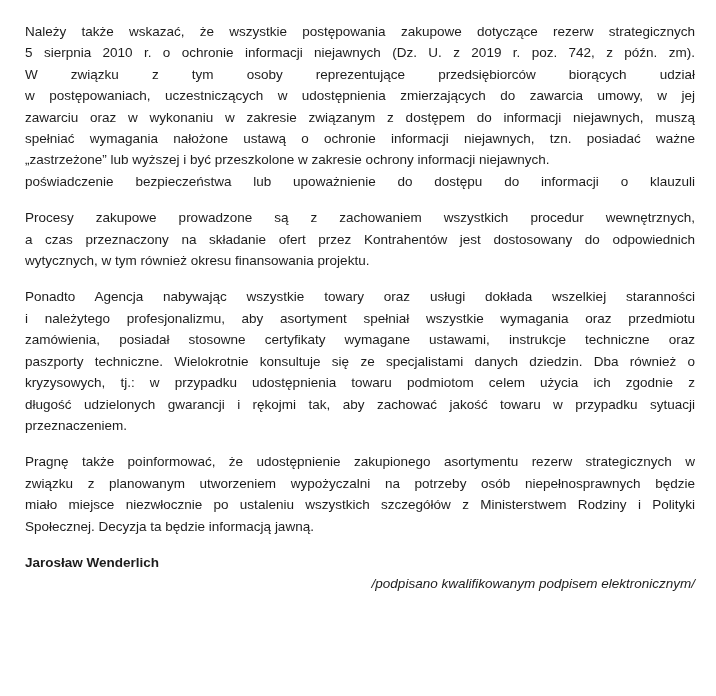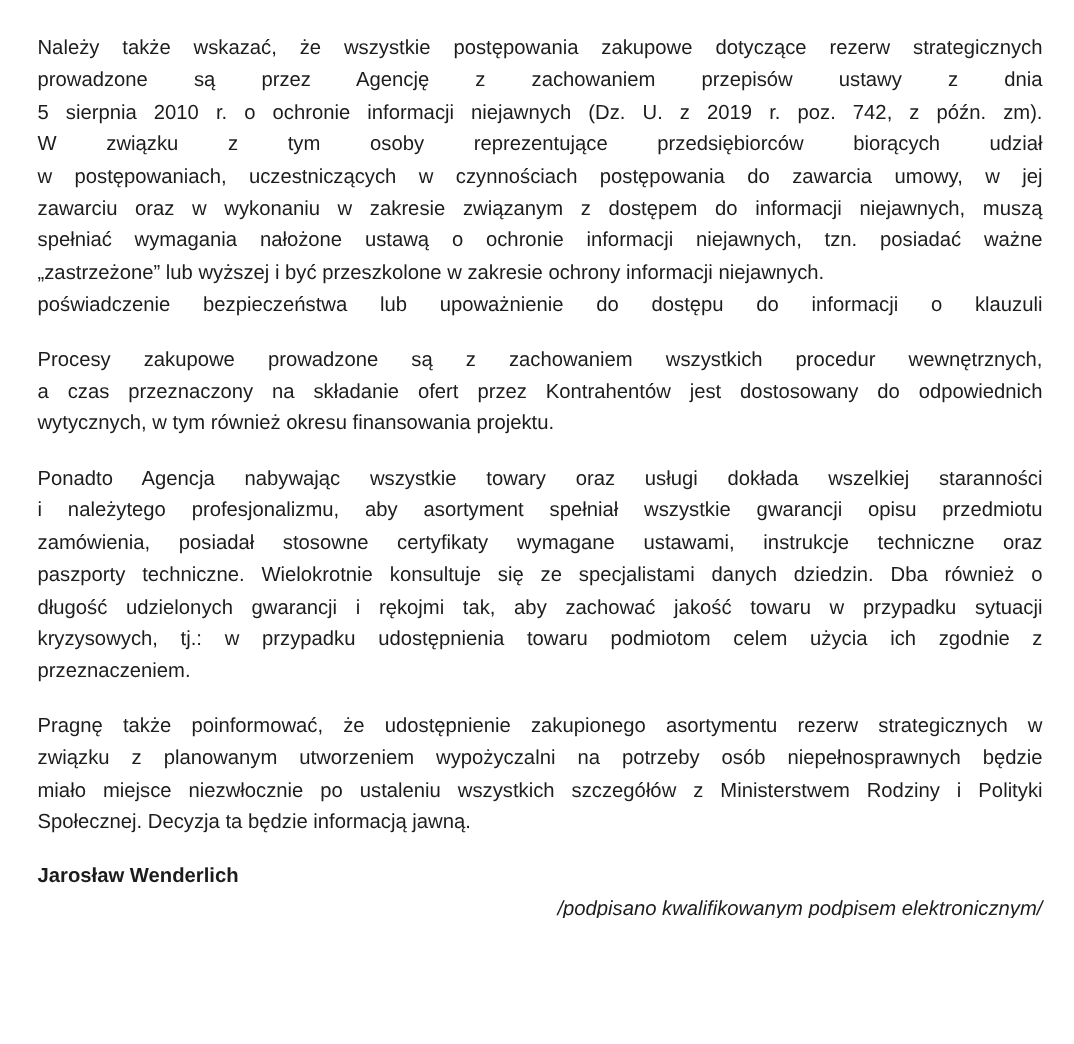--- a/index.html
+++ b/index.html
@@ -48,41 +48,40 @@
     text-align: right;
   }
 </style>
 </head>
 <body>
 
 <main class="page">
   <section>
       <div class="paragraph">
         <div class="line">Należy także wskazać, że wszystkie postępowania zakupowe dotyczące rezerw strategicznych</div>
-        <div class="line">prowadzone są przez Agencję z zachowaniem przepisów ustawy z dnia</div>
         <div class="line">5 sierpnia 2010 r. o ochronie informacji niejawnych (Dz. U. z 2019 r. poz. 742, z późn. zm).</div>
         <div class="line">W związku z tym osoby reprezentujące przedsiębiorców biorących udział</div>
-        <div class="line">w postępowaniach, uczestniczących w czynnościach postępowania do zawarcia umowy, w jej</div>
+        <div class="line">w postępowaniach, uczestniczących w udostępnienia zmierzających do zawarcia umowy, w jej</div>
         <div class="line">zawarciu oraz w wykonaniu w zakresie związanym z dostępem do informacji niejawnych, muszą</div>
         <div class="line">spełniać wymagania nałożone ustawą o ochronie informacji niejawnych, tzn. posiadać ważne</div>
         <div class="line last">„zastrzeżone” lub wyższej i być przeszkolone w zakresie ochrony informacji niejawnych.</div>
         <div class="line">poświadczenie bezpieczeństwa lub upoważnienie do dostępu do informacji o klauzuli</div>
       </div>
       <div class="paragraph">
         <div class="line">Procesy zakupowe prowadzone są z zachowaniem wszystkich procedur wewnętrznych,</div>
         <div class="line">a czas przeznaczony na składanie ofert przez Kontrahentów jest dostosowany do odpowiednich</div>
         <div class="line last">wytycznych, w tym również okresu finansowania projektu.</div>
       </div>
       <div class="paragraph">
         <div class="line">Ponadto Agencja nabywając wszystkie towary oraz usługi dokłada wszelkiej staranności</div>
-        <div class="line">i należytego profesjonalizmu, aby asortyment spełniał wszystkie gwarancji opisu przedmiotu</div>
+        <div class="line">i należytego profesjonalizmu, aby asortyment spełniał wszystkie wymagania oraz przedmiotu</div>
         <div class="line">zamówienia, posiadał stosowne certyfikaty wymagane ustawami, instrukcje techniczne oraz</div>
         <div class="line">paszporty techniczne. Wielokrotnie konsultuje się ze specjalistami danych dziedzin. Dba również o</div>
+        <div class="line">kryzysowych, tj.: w przypadku udostępnienia towaru podmiotom celem użycia ich zgodnie z</div>
         <div class="line">długość udzielonych gwarancji i rękojmi tak, aby zachować jakość towaru w przypadku sytuacji</div>
-        <div class="line">kryzysowych, tj.: w przypadku udostępnienia towaru podmiotom celem użycia ich zgodnie z</div>
         <div class="line last">przeznaczeniem.</div>
       </div>
       <div class="paragraph">
         <div class="line">Pragnę także poinformować, że udostępnienie zakupionego asortymentu rezerw strategicznych w</div>
         <div class="line">związku z planowanym utworzeniem wypożyczalni na potrzeby osób niepełnosprawnych będzie</div>
         <div class="line">miało miejsce niezwłocznie po ustaleniu wszystkich szczegółów z Ministerstwem Rodziny i Polityki</div>
         <div class="line last">Społecznej. Decyzja ta będzie informacją jawną.</div>
       </div>
     </section>
   <div class="sig-name">Jarosław Wenderlich</div>

